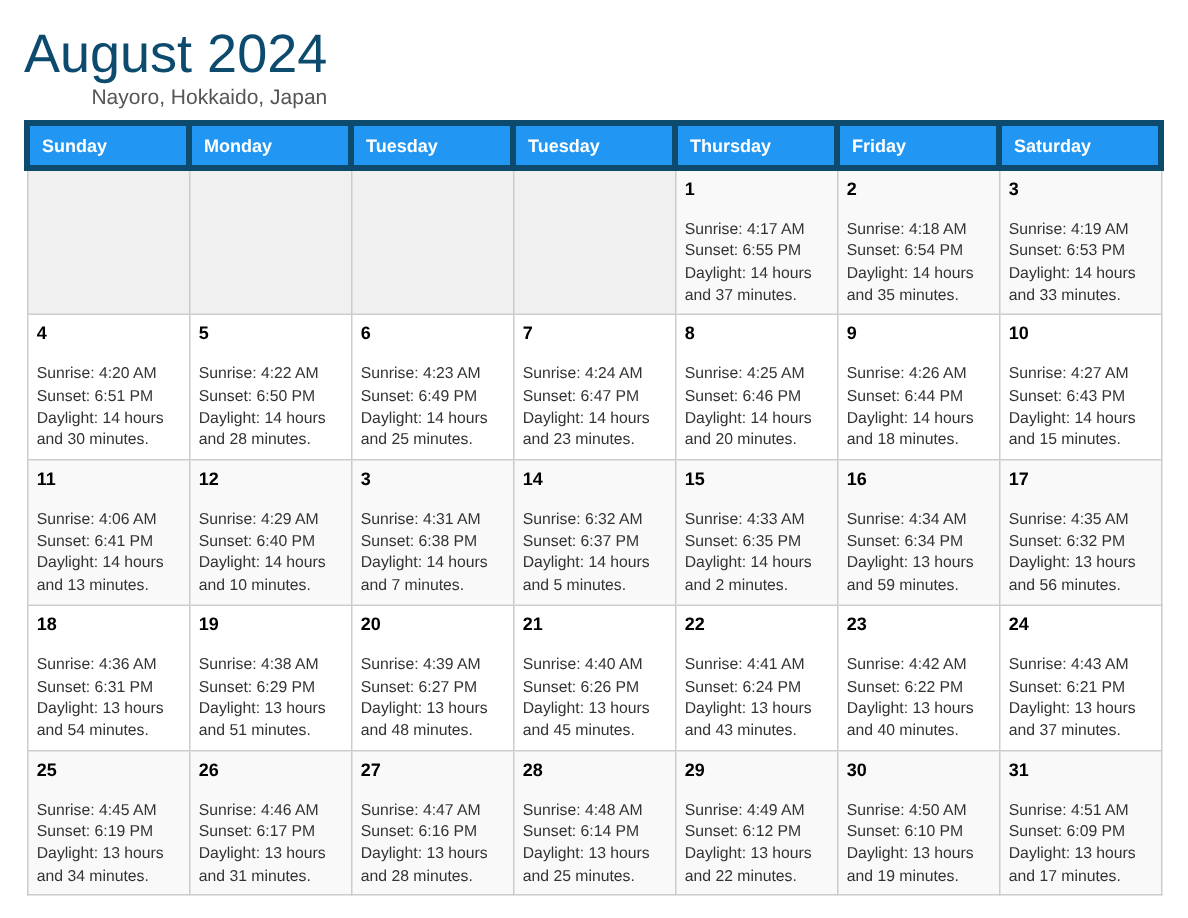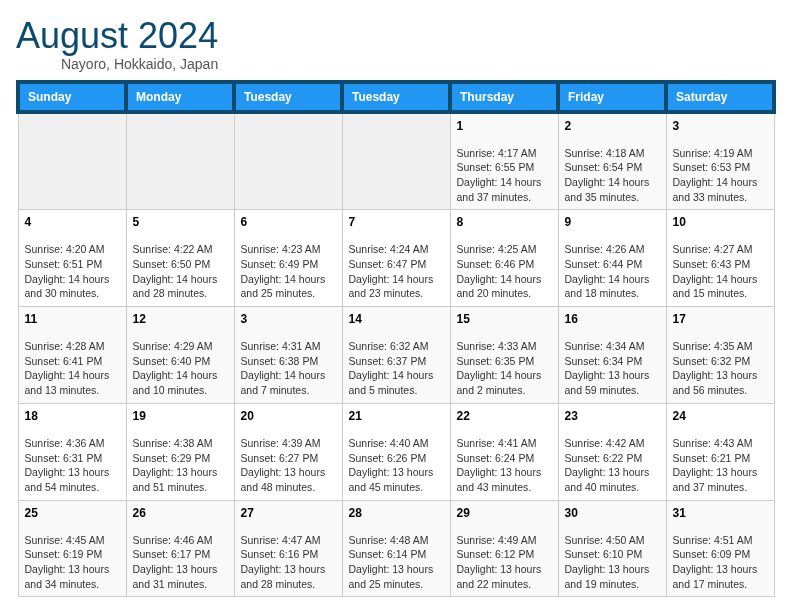--- a/index.html
+++ b/index.html
@@ -155,21 +155,21 @@
           <div class="cell-text"><span>Sunrise: 4:26 AM</span><br><span>Sunset: 6:44 PM</span><br><span>Daylight: 14 hours and 18 minutes.</span></div>
         </td>
         <td>
           <span class="day-num">10</span>
           <div class="cell-text"><span>Sunrise: 4:27 AM</span><br><span>Sunset: 6:43 PM</span><br><span>Daylight: 14 hours and 15 minutes.</span></div>
         </td>
       </tr>
       <tr>
         <td>
           <span class="day-num">11</span>
-          <div class="cell-text"><span>Sunrise: 4:28 AM</span><br><span>Sunset: 6:41 PM</span><br><span>Daylight: 14 hours and 13 minutes.</span></div>
+          <div class="cell-text"><span>Sunrise: 4:06 AM</span><br><span>Sunset: 6:41 PM</span><br><span>Daylight: 14 hours and 13 minutes.</span></div>
         </td>
         <td>
           <span class="day-num">12</span>
           <div class="cell-text"><span>Sunrise: 4:29 AM</span><br><span>Sunset: 6:40 PM</span><br><span>Daylight: 14 hours and 10 minutes.</span></div>
         </td>
         <td>
           <span class="day-num">3</span>
           <div class="cell-text"><span>Sunrise: 4:31 AM</span><br><span>Sunset: 6:38 PM</span><br><span>Daylight: 14 hours and 7 minutes.</span></div>
         </td>
         <td>

